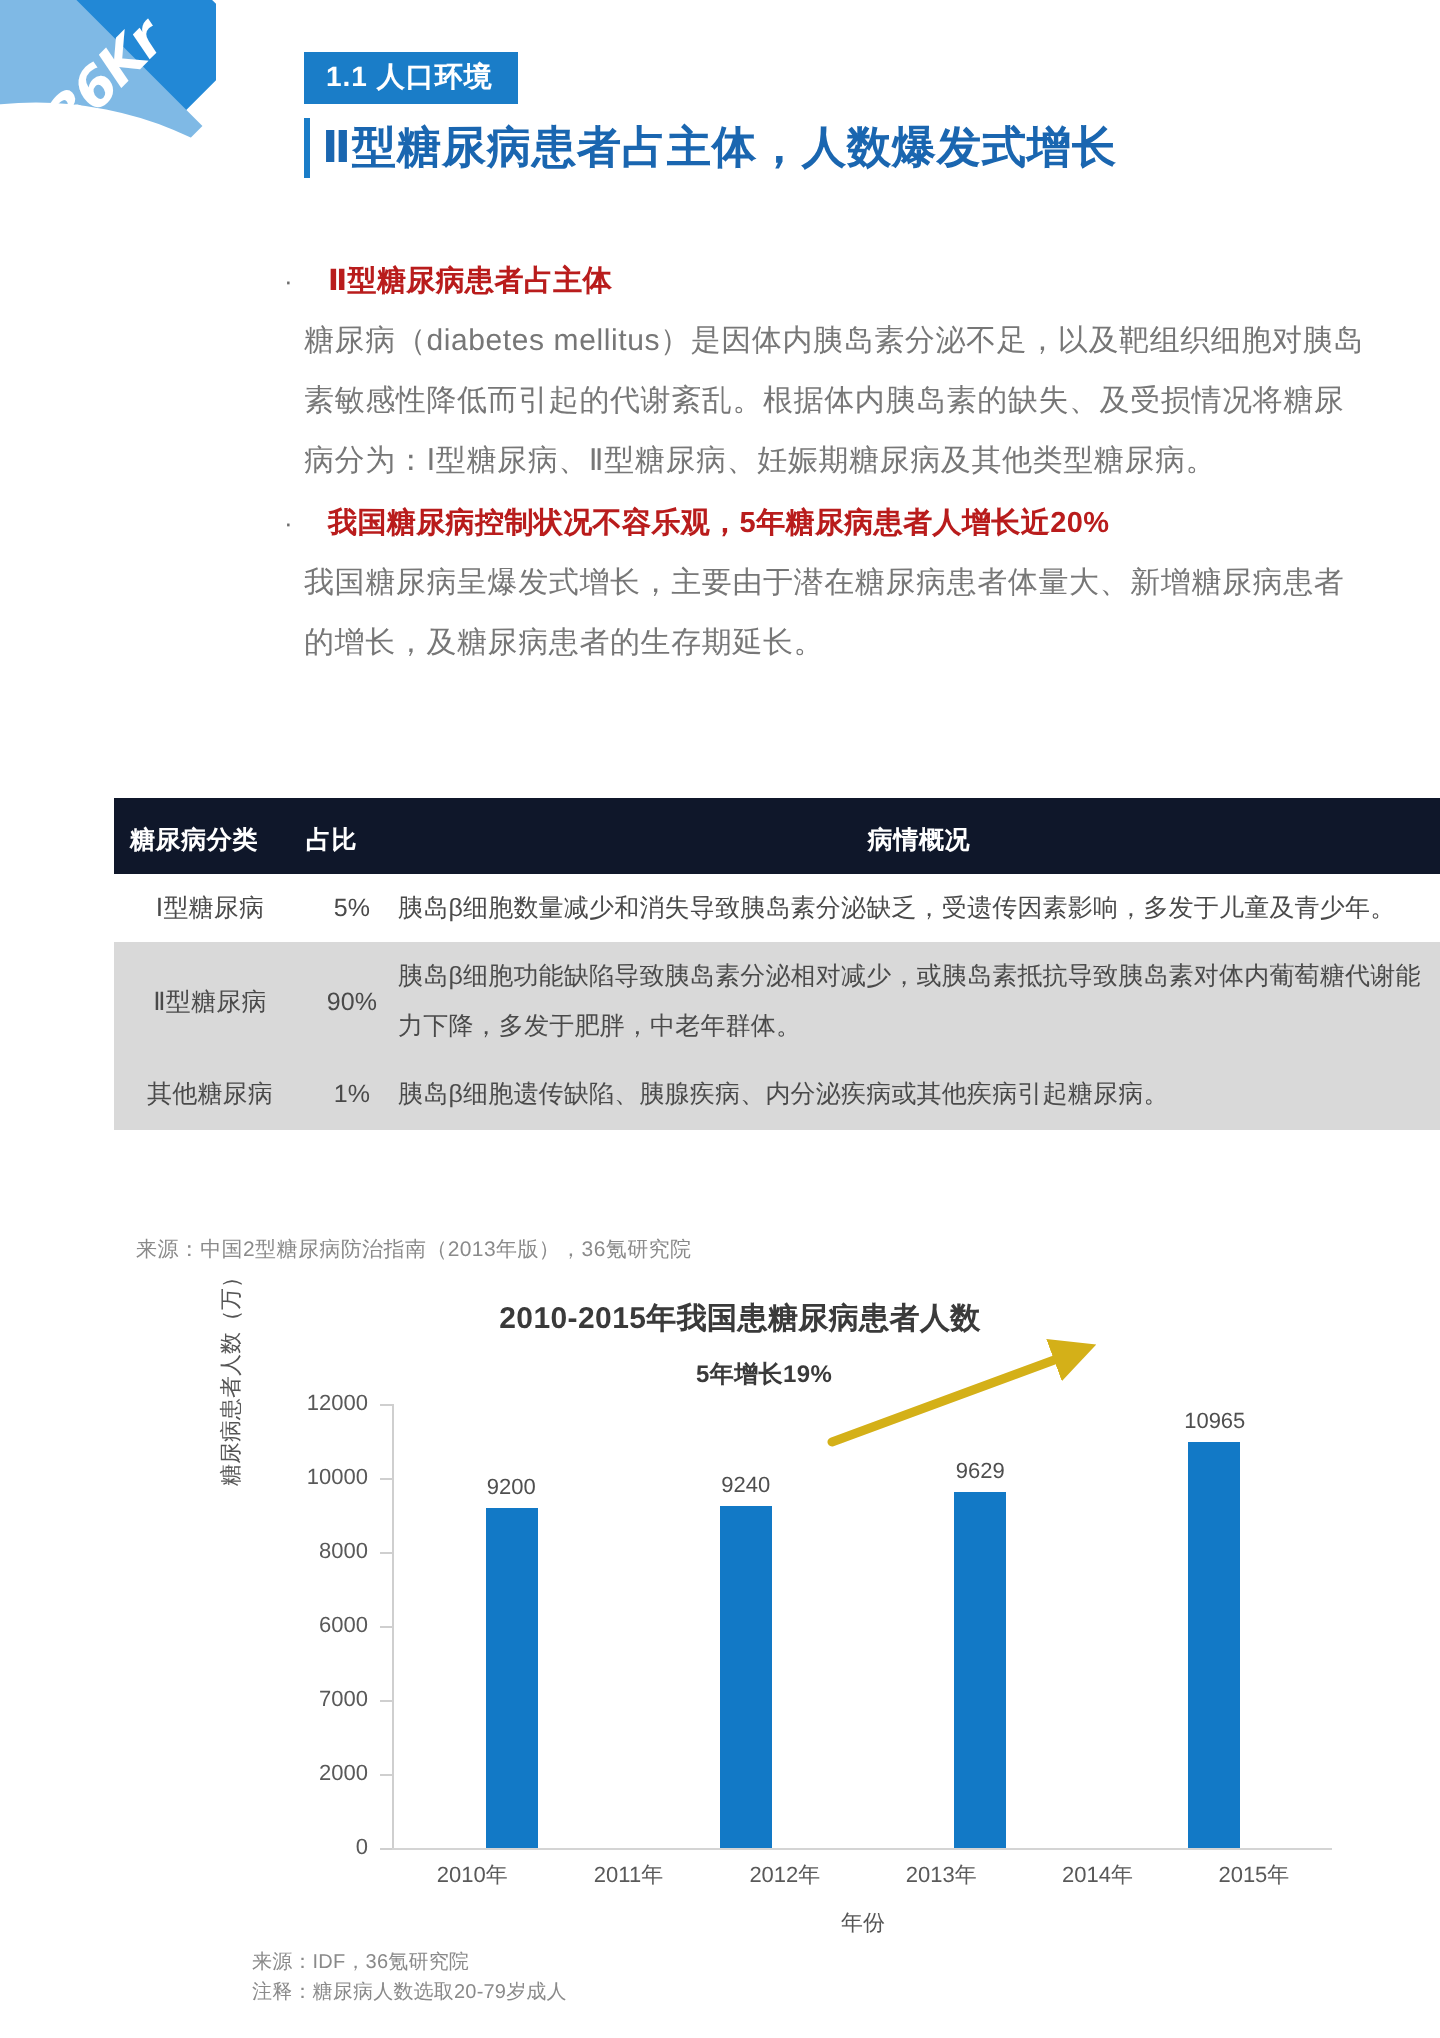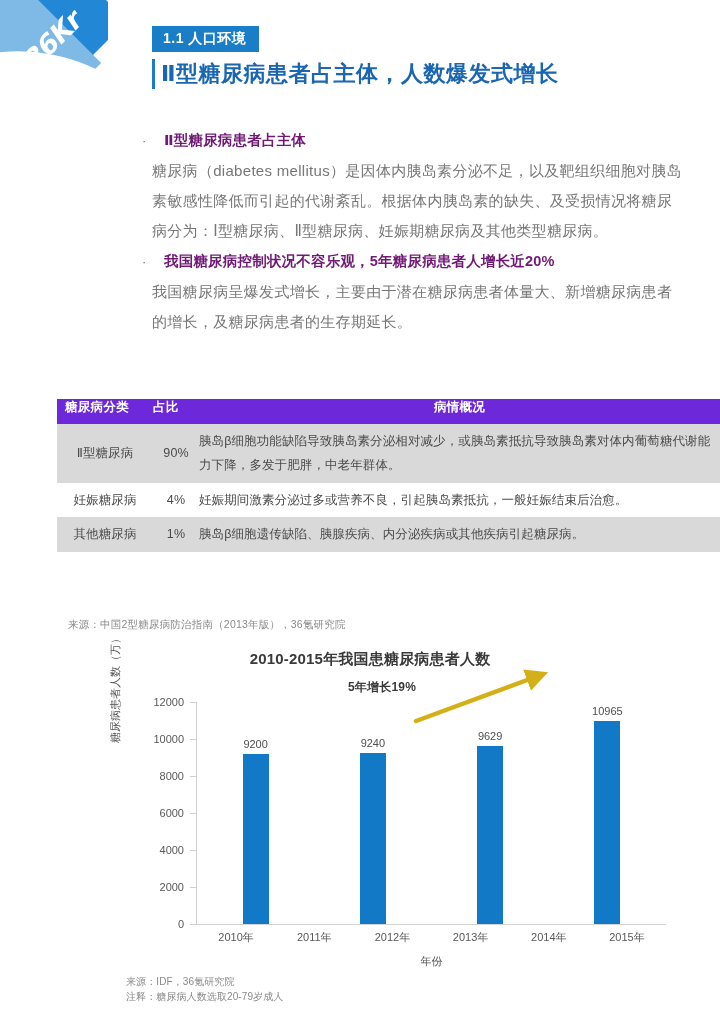--- a/index.html
+++ b/index.html
@@ -114,21 +114,21 @@
   }
   .bullet-dot {
     width: 22px;
     color: #6d6d6d;
     font-size: 13px;
     flex: 0 0 22px;
   }
   .bullet-text {
     font-size: 14.5px;
     font-weight: bold;
-    color: #701a75;
+    color: #b91c1c;
     letter-spacing: 0.2px;
   }
   .para {
     font-size: 15px;
     line-height: 2.0;
     color: #777777;
     letter-spacing: 0.3px;
     margin: 0 0 6px 10px;
   }
   .para.second { margin-top: 2px; }
@@ -138,25 +138,25 @@
     position: absolute;
     left: 57px; top: 399px;
     width: 663px;
   }
   table.dtable {
     border-collapse: collapse;
     width: 100%;
     table-layout: fixed;
   }
   table.dtable thead th {
-    background: #6d28d9;
+    background: #0f172a;
     color: #ffffff;
     font-size: 12.5px;
     font-weight: bold;
-    padding: 0 0 8px 0;
+    padding: 13px 0 8px 0;
     text-align: left;
     letter-spacing: 0.3px;
   }
   th.col-cat { width: 88px; padding-left: 8px !important; }
   th.col-pct { width: 46px; }
   th.col-desc { text-align: center !important; }
   table.dtable tbody td {
     font-size: 12.5px;
     color: #4a4a4a;
     vertical-align: middle;
@@ -348,29 +348,29 @@
 <div class="table-wrap">
   <table class="dtable">
     <thead>
       <tr>
         <th class="col-cat">糖尿病分类</th>
         <th class="col-pct">占比</th>
         <th class="col-desc">病情概况</th>
       </tr>
     </thead>
     <tbody>
+      <tr>
+        <td class="c-cat">Ⅰ型糖尿病</td>
+        <td class="c-pct">5%</td>
+        <td class="c-desc">胰岛β细胞数量减少和消失导致胰岛素分泌缺乏，受遗传因素影响，多发于儿童及青少年。</td>
+      </tr>
       <tr class="shaded">
         <td class="c-cat">Ⅱ型糖尿病</td>
         <td class="c-pct">90%</td>
         <td class="c-desc">胰岛β细胞功能缺陷导致胰岛素分泌相对减少，或胰岛素抵抗导致胰岛素对体内葡萄糖代谢能力下降，多发于肥胖，中老年群体。</td>
-      </tr>
-      <tr>
-        <td class="c-cat">妊娠糖尿病</td>
-        <td class="c-pct">4%</td>
-        <td class="c-desc">妊娠期间激素分泌过多或营养不良，引起胰岛素抵抗，一般妊娠结束后治愈。</td>
       </tr>
       <tr class="shaded">
         <td class="c-cat">其他糖尿病</td>
         <td class="c-pct">1%</td>
         <td class="c-desc">胰岛β细胞遗传缺陷、胰腺疾病、内分泌疾病或其他疾病引起糖尿病。</td>
       </tr>
     </tbody>
   </table>
 </div>
 
@@ -390,21 +390,21 @@
     <line x1="6" y1="55" x2="128" y2="10" stroke="#d4b018" stroke-width="4.5" stroke-linecap="round" marker-end="url(#ah)"></line>
   </svg>
 
   <div class="plot">
 
     <div class="ylabel">糖尿病患者人数（万）</div>
 
     <div class="yticks">
       <span class="ytick" style="top:222px">0</span>
       <span class="ytick" style="top:185px">2000</span>
-      <span class="ytick" style="top:148px">4000</span>
+      <span class="ytick" style="top:148px">7000</span>
       <span class="ytick" style="top:111px">6000</span>
       <span class="ytick" style="top:74px">8000</span>
       <span class="ytick" style="top:37px">10000</span>
       <span class="ytick" style="top:0px">12000</span>
     </div>
 
     <div class="axis-v"></div>
     <div class="tickmark" style="top:222px"></div>
     <div class="tickmark" style="top:185px"></div>
     <div class="tickmark" style="top:148px"></div>

